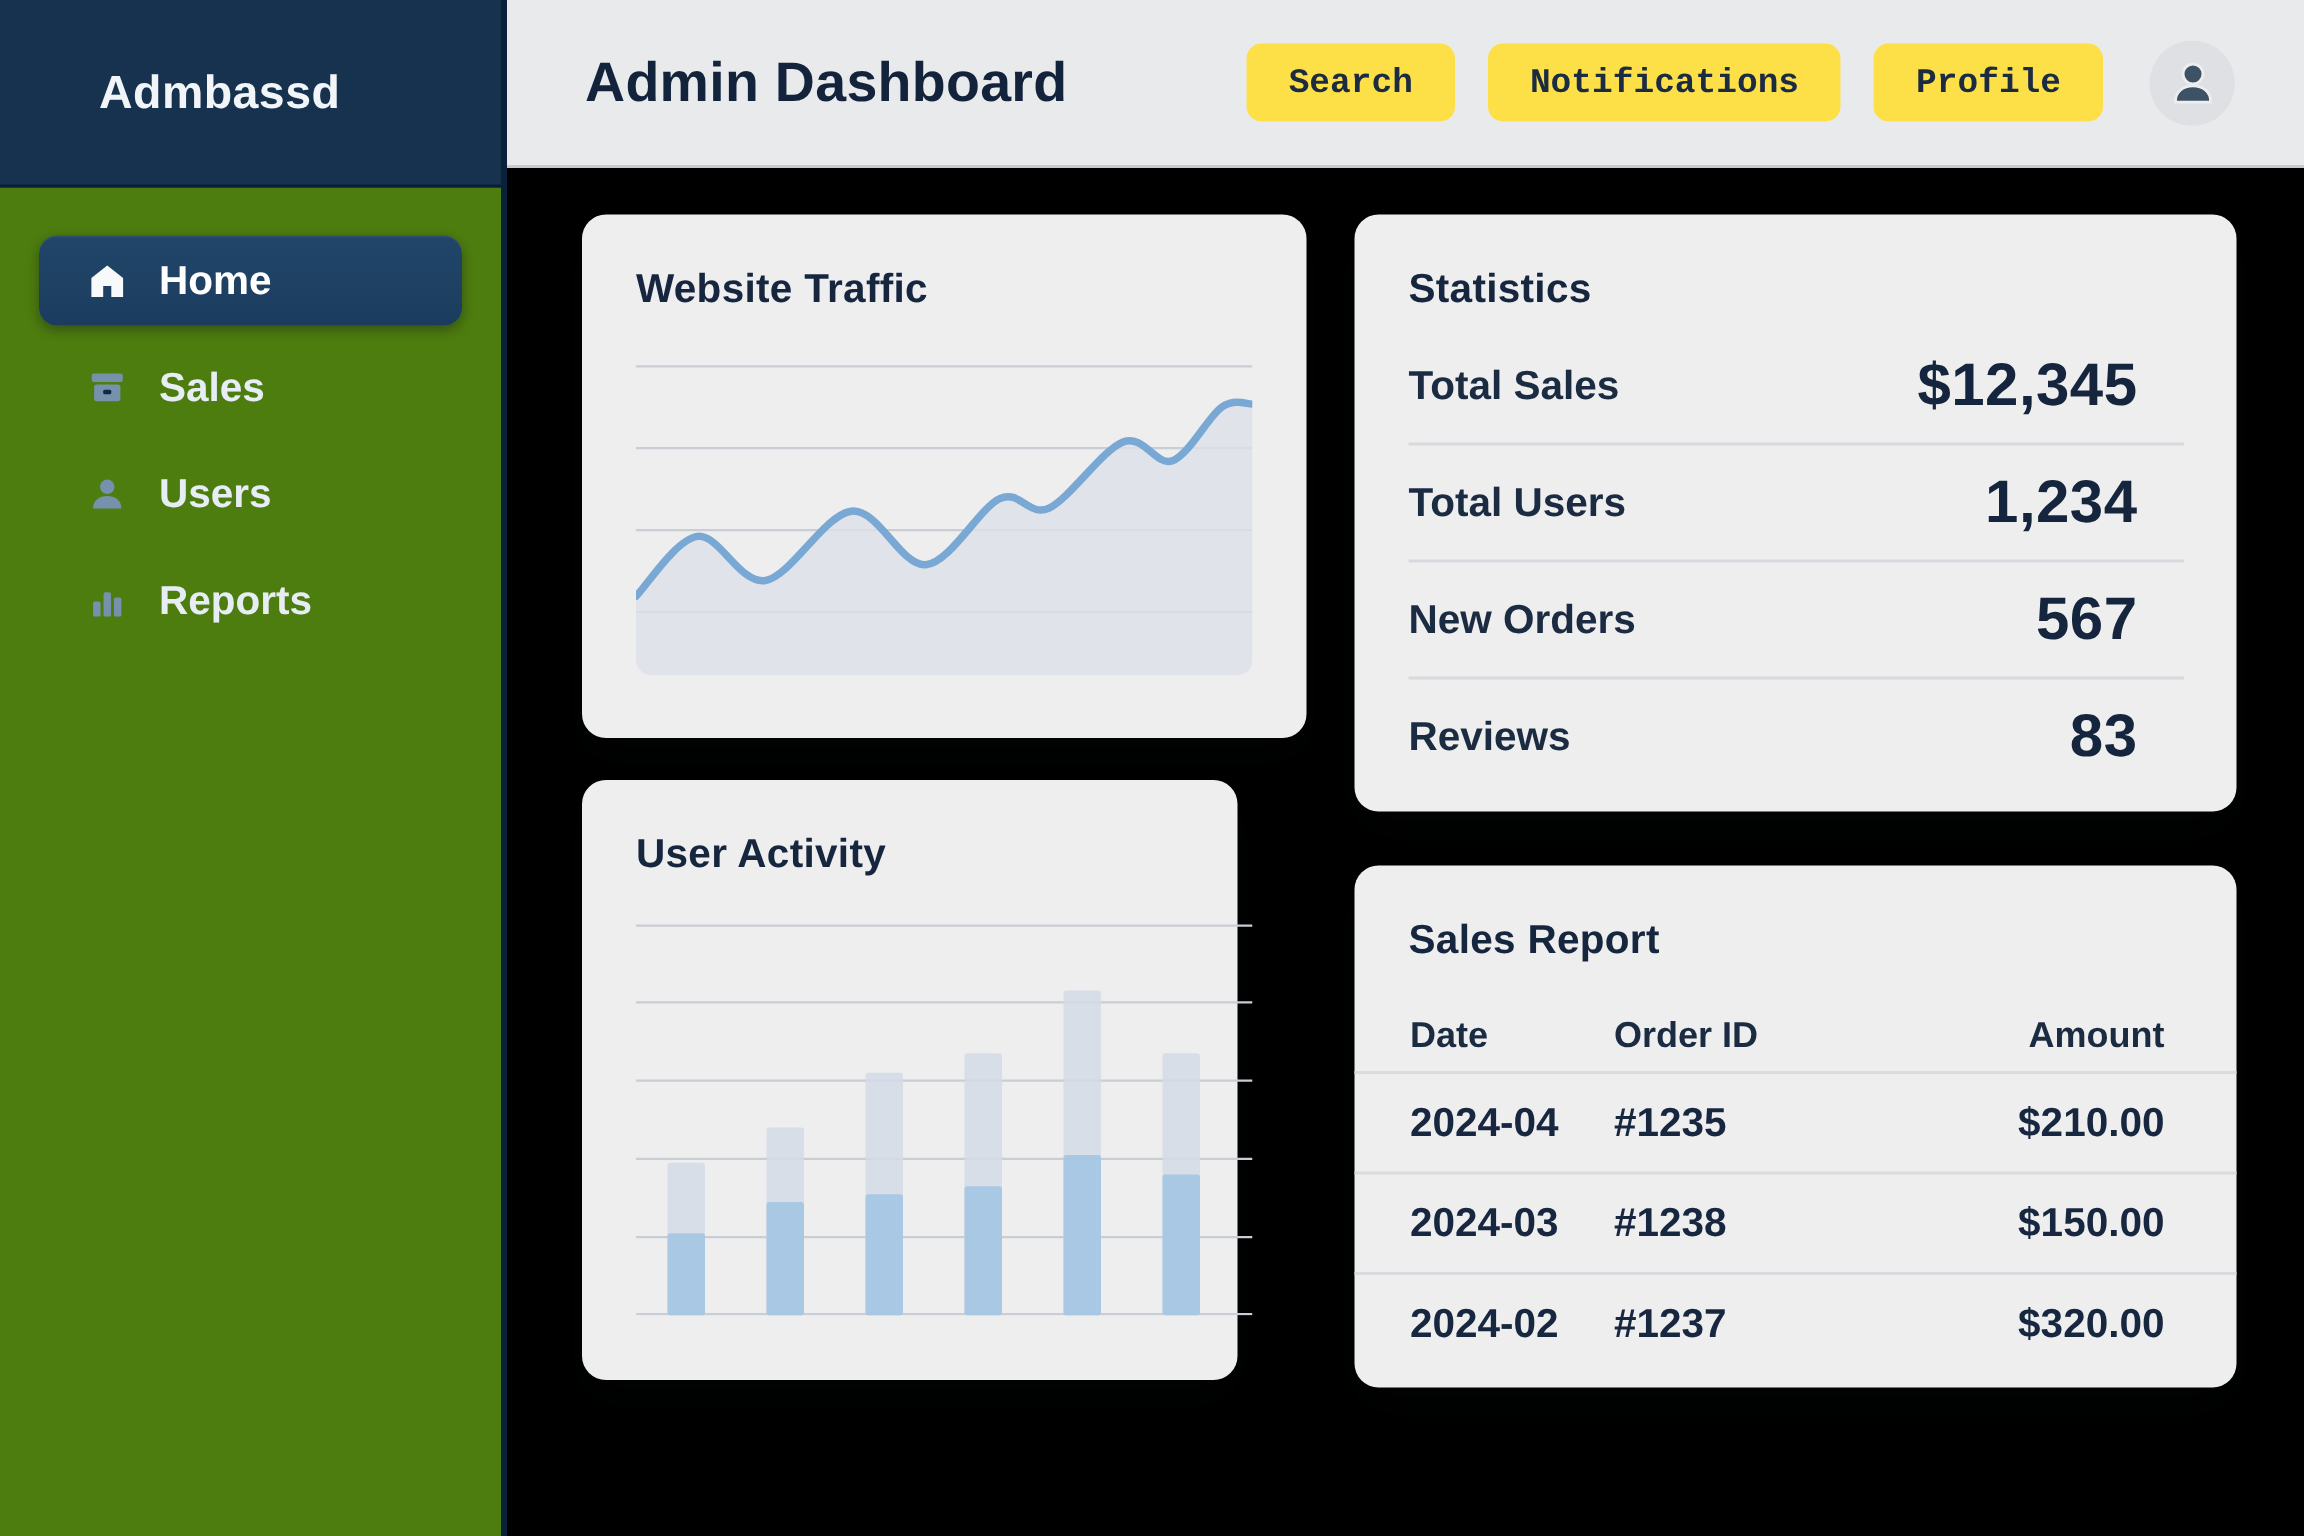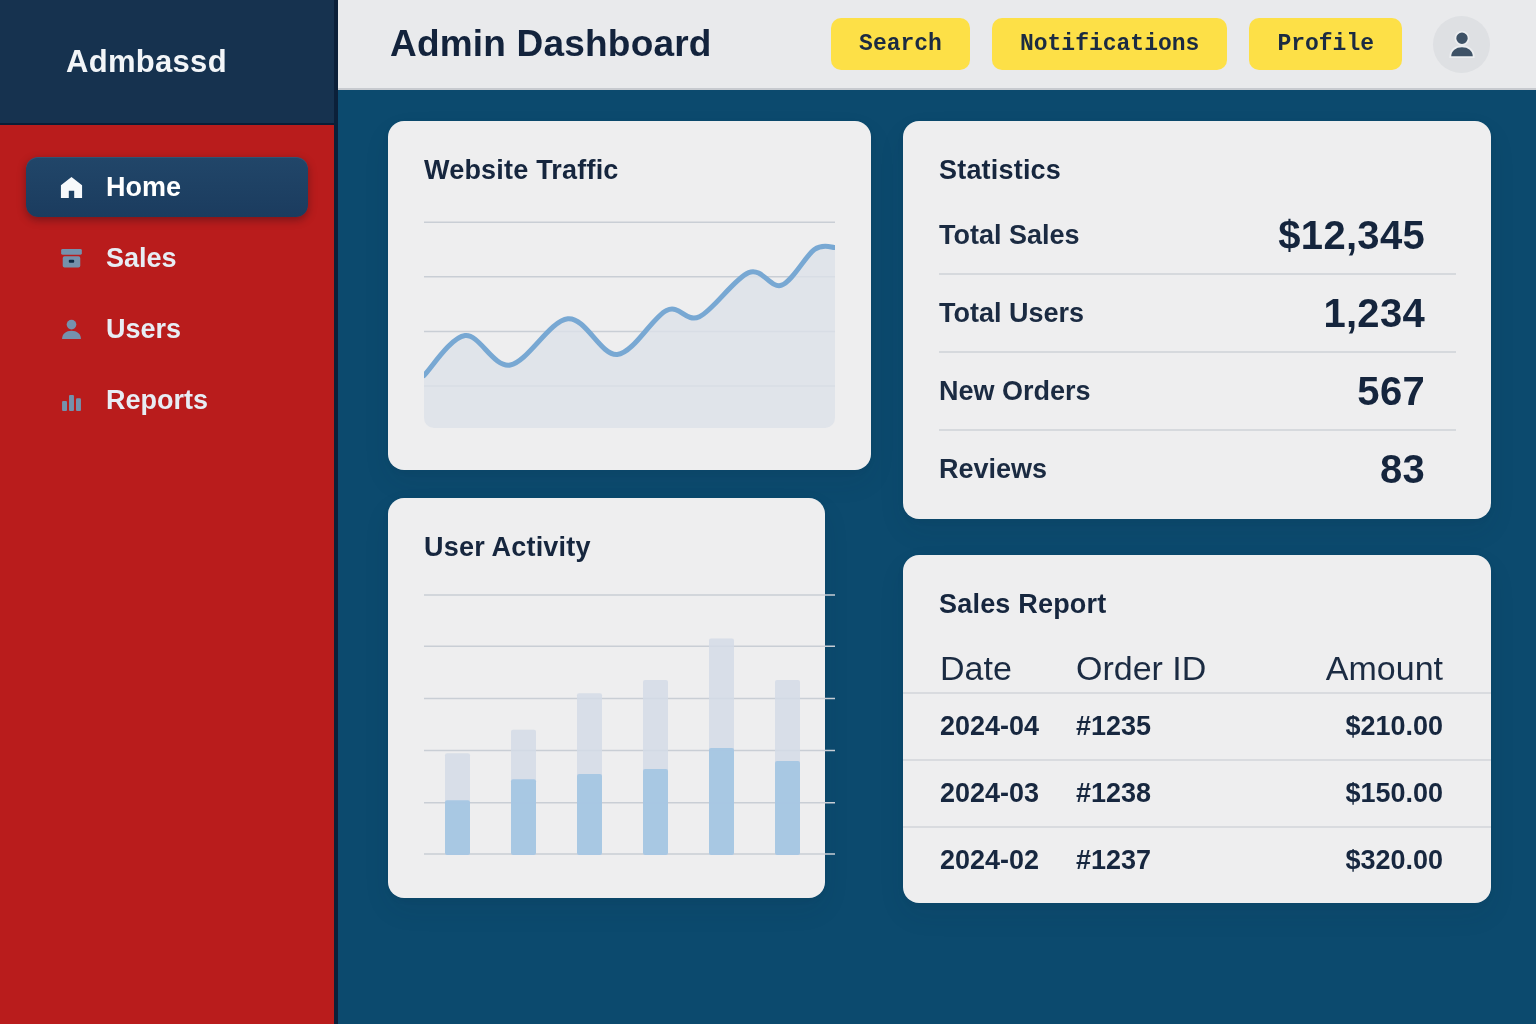--- a/index.html
+++ b/index.html
@@ -1,63 +1,63 @@
 <!DOCTYPE html>
 <html><head>
 <meta charset="utf-8">
 <style>
   html,body{margin:0;padding:0;background:#dfe1e5;}
   body{font-family:"Liberation Sans","DejaVu Sans",sans-serif;color:#15253d;}
   .app{width:1536px;height:1024px;display:flex;overflow:hidden;}
 
   
-  .sidebar{width:338px;flex:none;background:#b91c1c;border-right:4px solid #0b2039;box-sizing:border-box;display:flex;flex-direction:column;}
+  .sidebar{width:338px;flex:none;background:#4d7c0f;border-right:4px solid #0b2039;box-sizing:border-box;display:flex;flex-direction:column;}
   .side-header{height:125px;flex:none;background:#16324f;border-bottom:2px solid #0a1e37;display:flex;align-items:center;padding-left:66px;box-sizing:border-box;}
   .logo{font-size:31px;font-weight:700;color:#f2f5f8;letter-spacing:.3px;}
   .nav{margin-top:32px;display:flex;flex-direction:column;gap:11px;padding:0 26px;}
   .nav-item{height:60px;border-radius:12px;display:flex;align-items:center;padding-left:32px;gap:21px;cursor:pointer;}
   .nav-item .icon{width:27px;height:27px;display:grid;place-items:center;}
   .nav-item .icon svg{width:27px;height:27px;fill:#7591ac;}
   .nav-label{font-size:27px;font-weight:600;color:#e7edf4;}
   .nav-item.active{background:linear-gradient(180deg,#214669 0%,#1b3c5f 100%);box-shadow:inset 0 1px 0 rgba(255,255,255,.07),0 3px 8px rgba(4,12,24,.35);}
   .nav-item.active .icon svg{fill:#f7f9fb;}
   .nav-item.active .nav-label{color:#ffffff;}
 
   
   .main{flex:1;display:flex;flex-direction:column;min-width:0;}
-  .topbar{height:90px;flex:none;background:#e9eaec;border-bottom:2px solid #c7cacf;display:flex;align-items:center;padding:0 46px 0 52px;box-sizing:border-box;}
+  .topbar{height:112px;flex:none;background:#e9eaec;border-bottom:2px solid #c7cacf;display:flex;align-items:center;padding:0 46px 0 52px;box-sizing:border-box;}
   .page-title{font-size:37px;font-weight:700;color:#13233c;margin:0 auto 0 0;letter-spacing:.2px;}
   .topbar-actions{display:flex;align-items:center;gap:22px;}
   .tbtn{border:none;background:#fde047;color:#1b2b42;font-family:Liberation Mono, monospace;font-size:23px;font-weight:600;height:52px;padding:0 28px;border-radius:10px;cursor:pointer;}
   .avatar{width:57px;height:57px;border-radius:50%;background:#dee0e3;margin-left:9px;display:grid;place-items:center;cursor:pointer;}
   .avatar svg{width:36px;height:36px;}
 
   
-  .content{position:relative;flex:1;background:#0c4a6e;}
+  .content{position:relative;flex:1;background:#000000;}
   .card{position:absolute;background:#eeeeef;border-radius:16px;box-shadow:0 12px 28px rgba(22,38,62,.07),0 2px 6px rgba(22,38,62,.05);box-sizing:border-box;}
   .card h2{margin:34px 36px 0;font-size:27px;font-weight:700;color:#16263e;letter-spacing:.2px;}
   .card-traffic{left:50px;top:31px;width:483px;height:349px;}
   .card-activity{left:50px;top:408px;width:437px;height:400px;}
   .card-stats{left:565px;top:31px;width:588px;height:398px;}
   .card-sales{left:565px;top:465px;width:588px;height:348px;}
   .chart-wrap{position:absolute;left:36px;}
   .traffic-wrap{top:97px;width:411px;height:210px;border-radius:0 0 10px 10px;overflow:hidden;}
   .activity-wrap{top:96px;width:411px;height:261px;}
   .chart-wrap svg{display:block;width:100%;height:100%;}
 
   
   .stats-rows{margin:11px 35px 0 36px;}
   .stat-row{height:76px;display:flex;align-items:center;justify-content:space-between;border-bottom:2px solid #d6d9dd;}
   .stat-row:last-child{border-bottom:none;}
   .stat-label{font-size:27px;font-weight:600;color:#1b2b42;}
   .stat-value{font-size:40px;font-weight:700;color:#15253d;margin-right:31px;letter-spacing:.3px;}
 
   
   .sales-table{width:100%;margin-top:25px;border-collapse:separate;border-spacing:0;table-layout:fixed;}
-  .sales-table th{height:47px;text-align:left;font-size:34px;font-weight:400;color:#1b2b42;vertical-align:middle;padding:0;}
+  .sales-table th{height:47px;text-align:left;font-size:24px;font-weight:700;color:#1b2b42;vertical-align:middle;padding:0;}
   .sales-table td{height:65px;font-size:27px;font-weight:700;color:#17273f;vertical-align:middle;border-top:2px solid #d9dbdf;padding:0;}
   .sales-table th:first-child,.sales-table td:first-child{padding-left:37px;}
   .sales-table th:last-child,.sales-table td:last-child{text-align:right;padding-right:48px;}
 </style>
 </head>
 <body>
 
 <div class="app">
 
   <aside class="sidebar">

